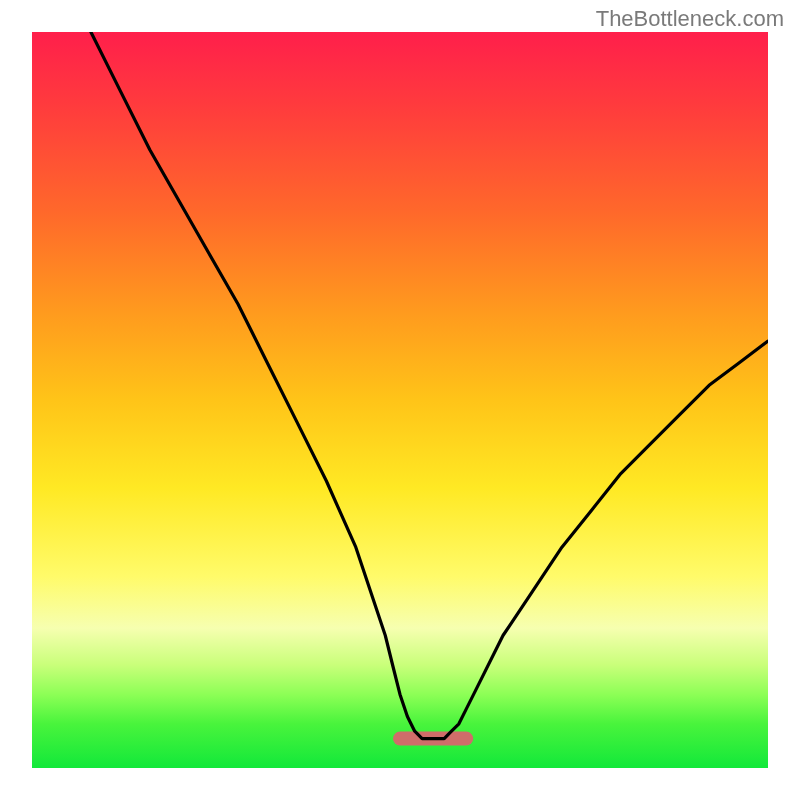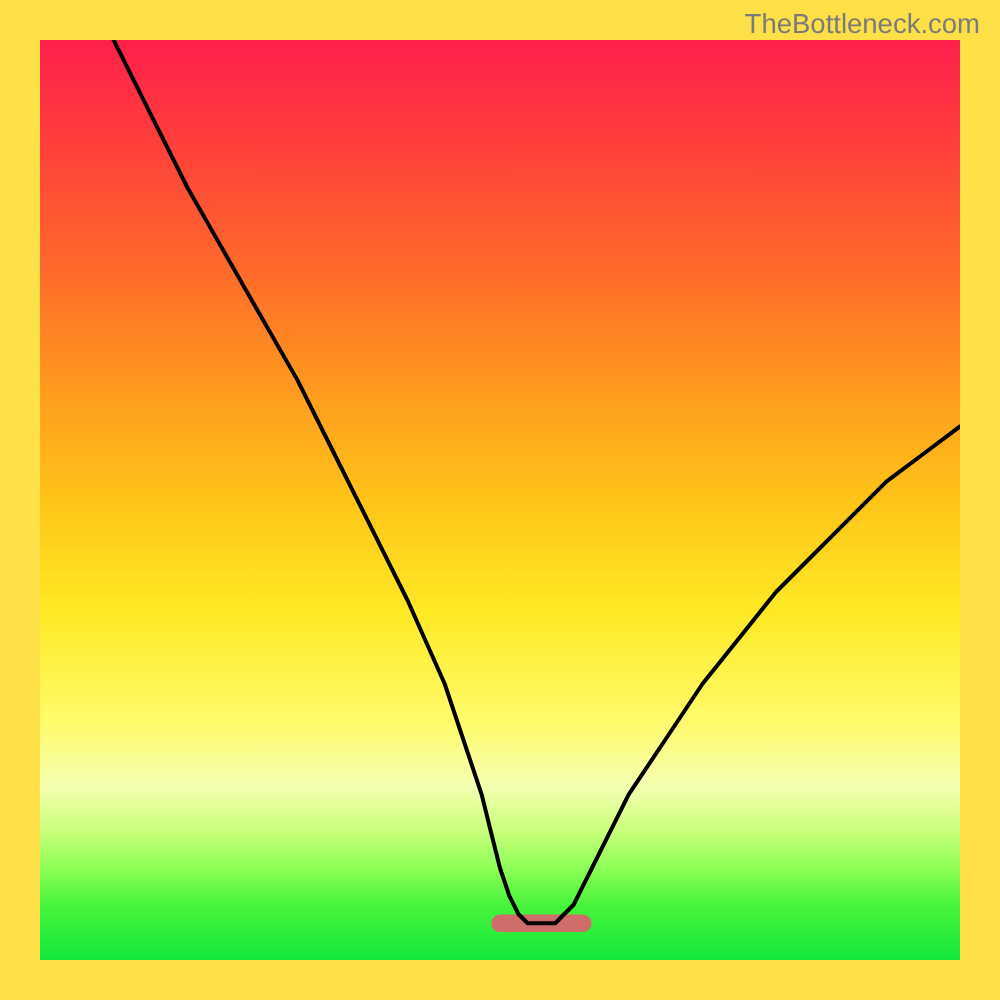--- a/index.html
+++ b/index.html
@@ -10,21 +10,21 @@
     background: #000;
     overflow: hidden;
     font-family: Arial, Helvetica, sans-serif;
   }
   .frame {
     position: absolute;
     left: 0;
     top: 0;
     width: 800px;
     height: 800px;
-    background: #fde047;
+    background: #ffffff;
   }
   .plot-area {
     position: absolute;
     left: 32px;
     top: 32px;
     width: 736px;
     height: 736px;
     
     background: linear-gradient(to bottom,
       #ff1f4b 0%,

